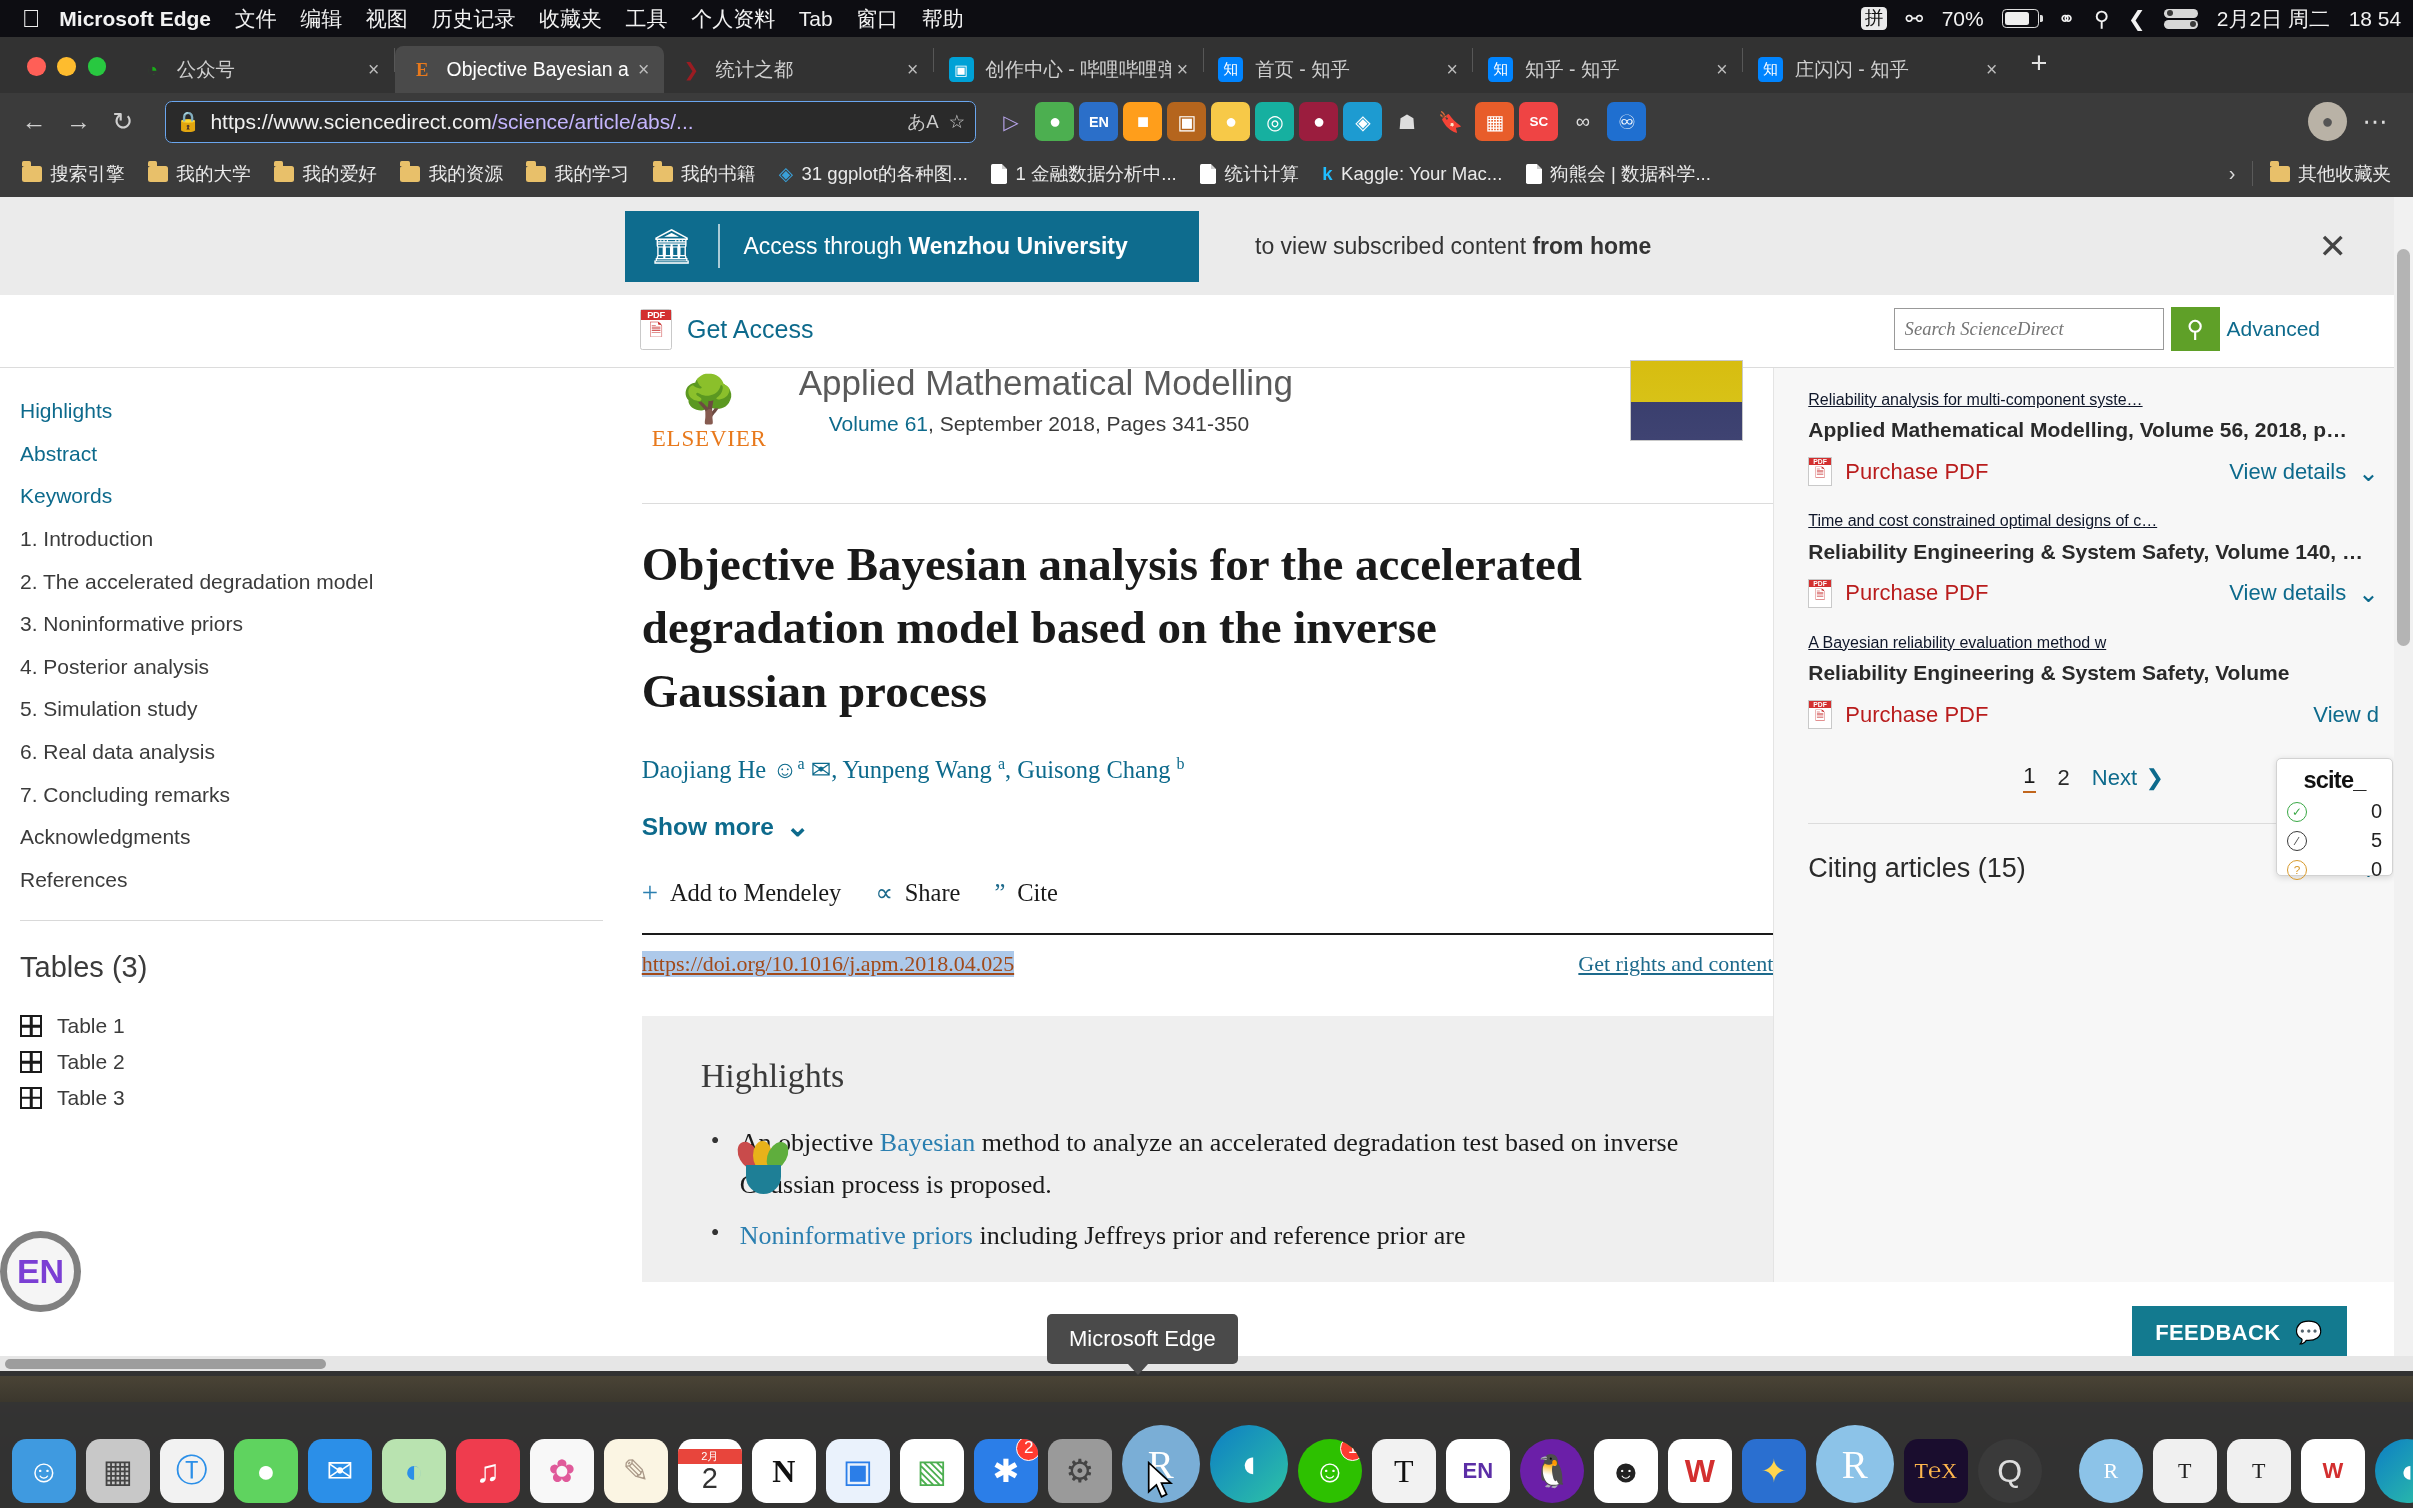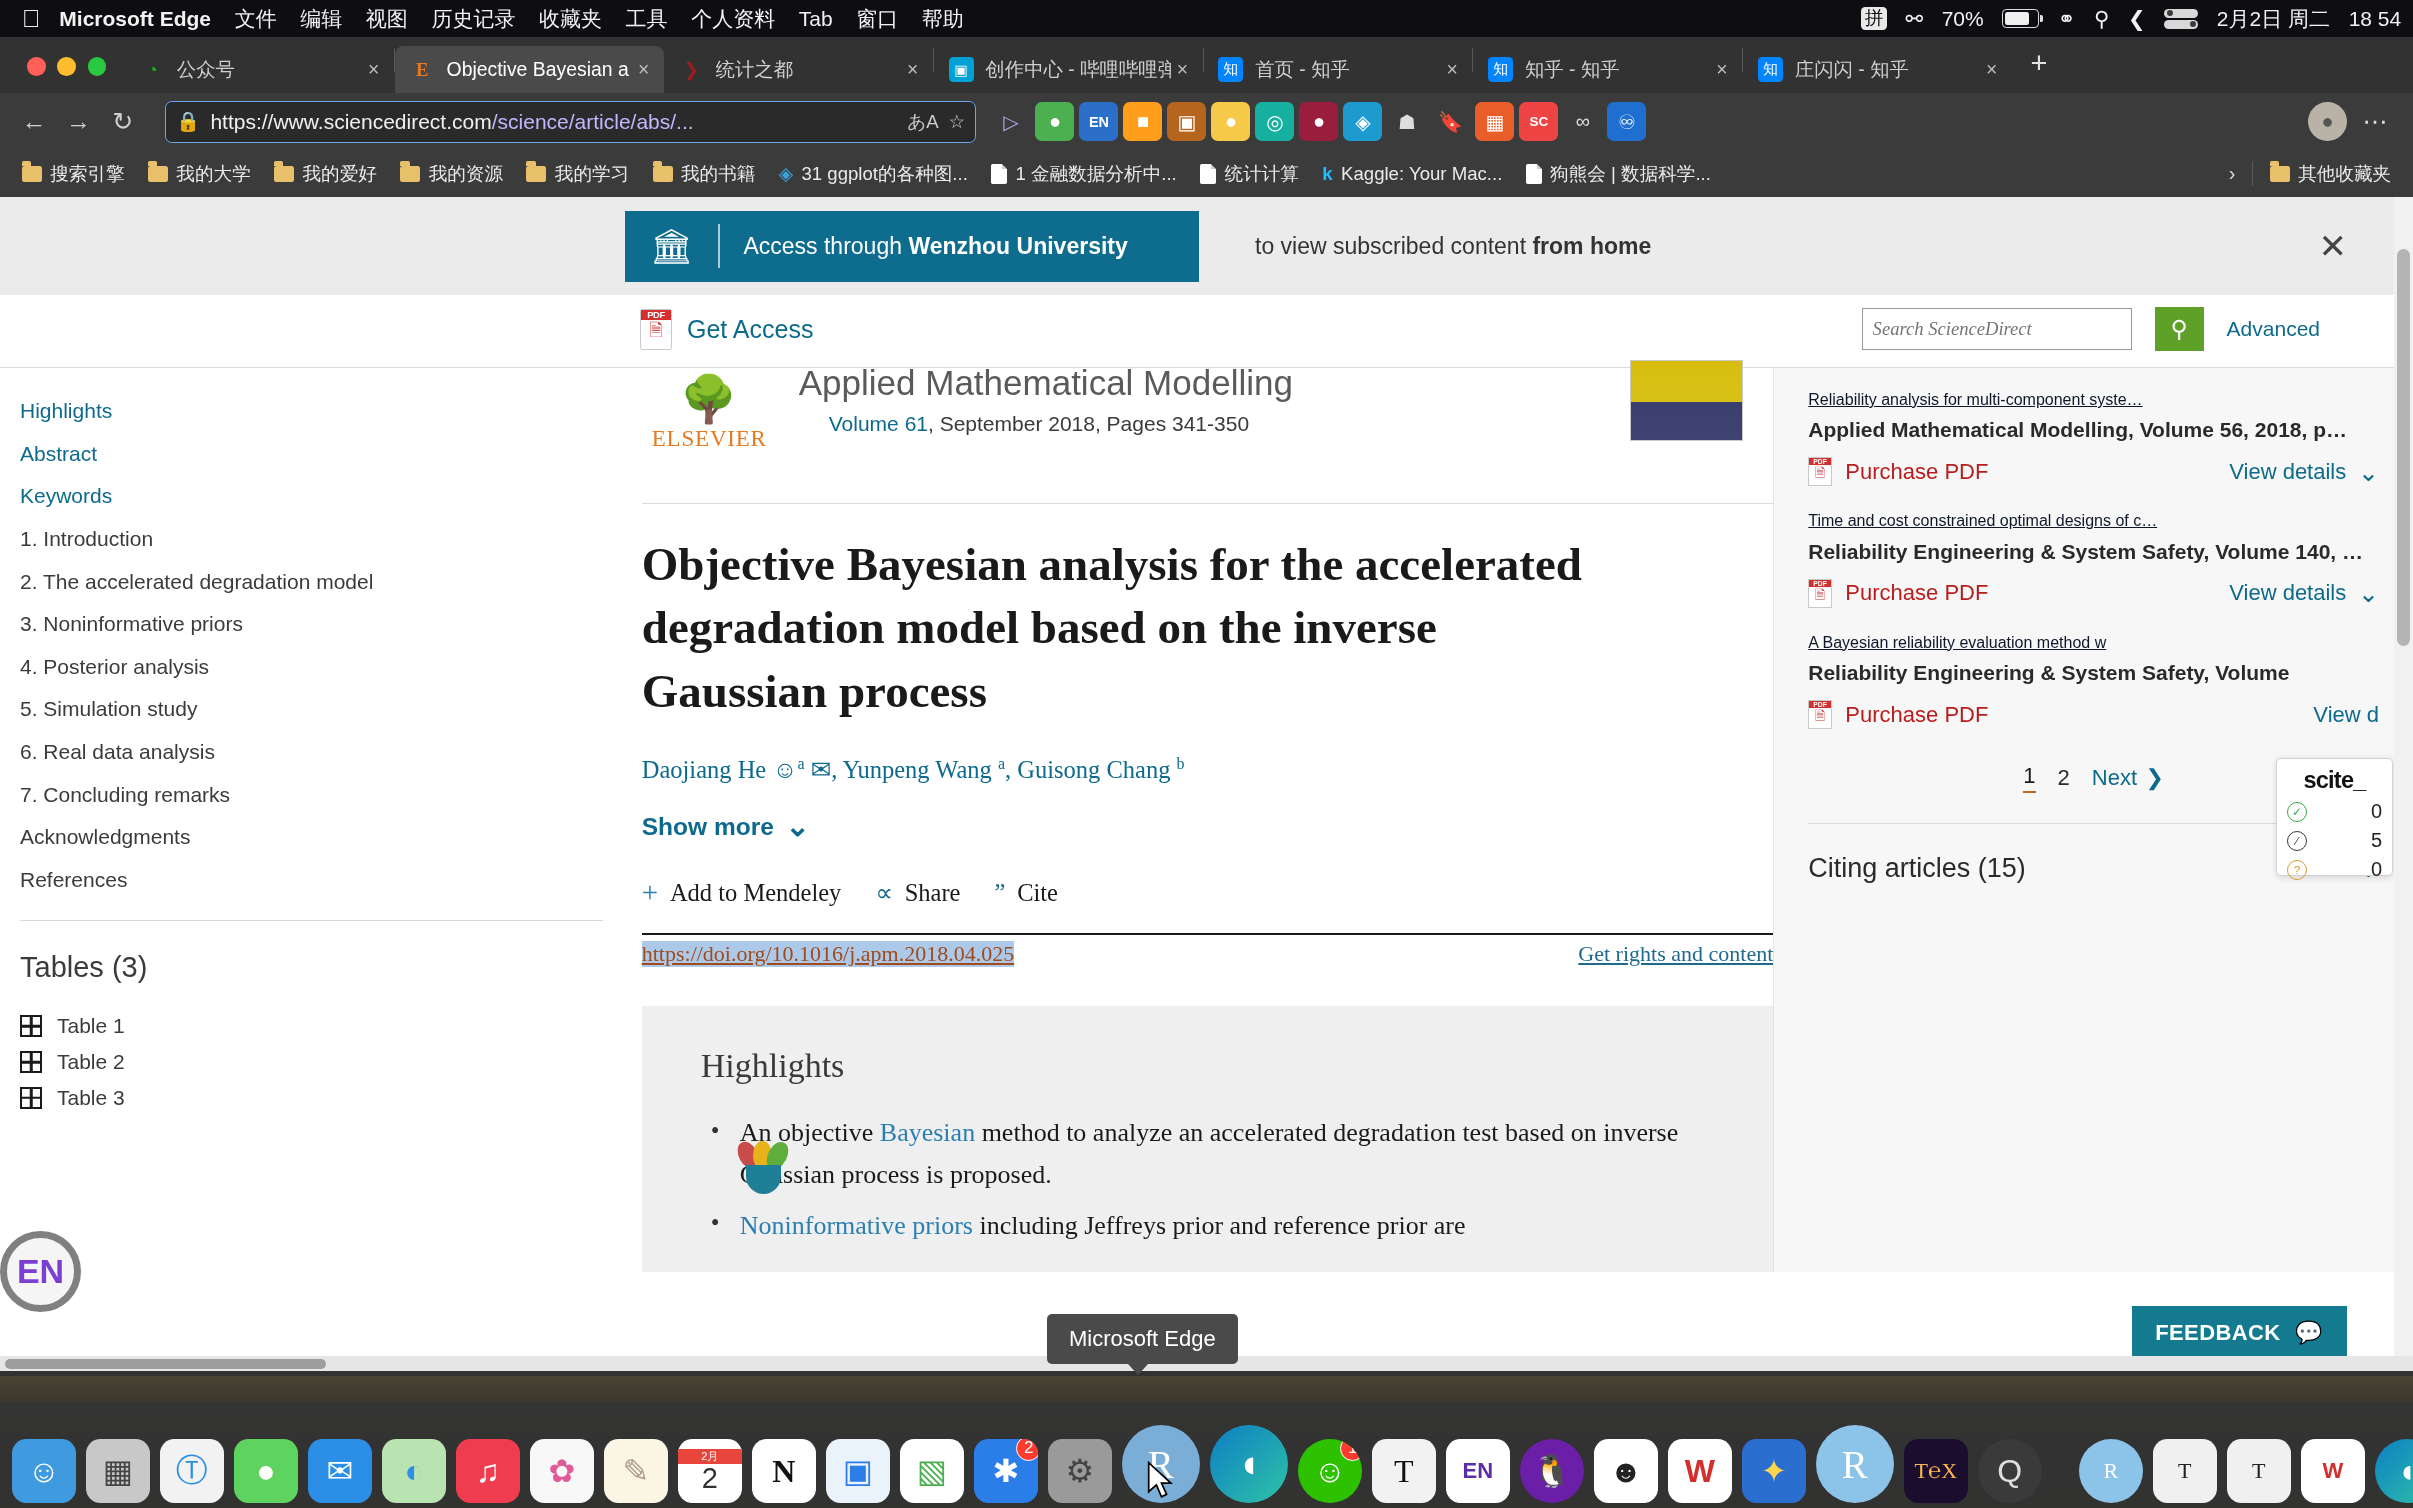--- a/index.html
+++ b/index.html
@@ -105,21 +105,21 @@
   .ab-right b { font-weight: bold; }
   .ab-close { position: absolute; right: 66px; top: 50%; transform: translateY(-50%); font-size: 34px; color: #444; font-weight: 300; }
 
   
   .sd-header { height: 73px; border-bottom: 0.8px solid #dcdcdc; position: relative; background:#fff; }
   .get-access { position: absolute; left: 640px; top: 13.5px; display: flex; align-items: center; gap: 15px; }
   .pdf-ico { width: 32px; height: 41px; background: #fff; border: 1.7px solid #c9c9c9; border-radius: 2.5px; position: relative; }
   .pdf-ico::before { content:"PDF"; position:absolute; top:0; left:0; right:0; font-size:9.3px; background:#d32f2f; color:#fff; text-align:center; font-weight:bold; letter-spacing:-0.4px;}
   .pdf-ico::after { content:"\01F5CE"; position:absolute; bottom:1.7px; left:50%; transform:translateX(-50%); font-size:17px; color:#c62828;}
   .get-access .ga-txt { font-size: 25px; color: #0d6a8c; }
-  .sd-search { position: absolute; right: 93px; top: 11.8px; display: flex; align-items: center; gap: 23px; }
+  .sd-search { position: absolute; right: 93px; top: 11.8px; display: flex; align-items: center; gap: 7px; }
   .sd-search input {
     width: 270px; height: 42px; border: 0.8px solid #999; background:#fff;
     padding: 0 10px; font-size: 18.6px; font-style: italic; color: #333;
     font-family: "Liberation Serif", serif;
   }
   .search-btn { width: 49px; height: 44px; background: #5fa028; display:flex; align-items:center; justify-content:center; color:#fff; font-size:23.6px; }
   .adv-link { font-size: 21px; color: #0d6a8c; }
 
   
   .cols { display: flex; position: relative; }
@@ -153,21 +153,21 @@
 
   .art-title { font-family: "Liberation Serif", serif; font-size: 47px; line-height: 1.35; color: #1a1a1a; padding: 29px 186px 0 0; }
   .authors { font-family: "Liberation Serif", serif; font-size: 24.5px; color: #0d6a8c; padding-top: 32px; }
   .authors sup { font-size: 16px; }
   .showmore { font-size: 24.5px; color: #0d6a8c; font-weight: bold; padding-top: 29px; display:flex; align-items:center; gap:11.8px; }
   .actions { display: flex; align-items: center; gap: 34px; padding-top: 35px; font-family:"Liberation Serif", serif; }
   .act { display: flex; align-items: center; gap: 11.8px; font-size: 24.5px; color: #1d6a8c; }
   .act .plus { font-size: 29px; color: #2b7fb0; }
   .act .lbl { color: #1a1a1a; }
   .doi-rule { height: 2.5px; background: #1a1a1a; margin-top: 23.6px; }
-  .doi-row { display: flex; align-items: flex-start; justify-content: space-between; padding-top: 6px; }
+  .doi-row { display: flex; align-items: flex-start; justify-content: space-between; padding-top: 16px; }
   .doi { font-family: "Liberation Serif", serif; font-size: 22px; color: #a14a1a; text-decoration: underline; background: #adc9ea; }
   .rights { font-family: "Liberation Serif", serif; font-size: 22px; color: #1d6a8c; }
 
   .highlights-box { margin-top: 39px; background: #efefef; padding: 41px 59px 17px 59px; }
   .hl-title { font-family: "Liberation Serif", serif; font-size: 34px; color: #3a3a3a; }
   .hl-list { list-style: none; margin-top: 27px; }
   .hl-list li { font-family: "Liberation Serif", serif; font-size: 26px; line-height: 1.62; color: #1a1a1a; position: relative; padding-left: 39px; margin-bottom: 8.4px; }
   .hl-list li::before { content: "\2022"; position: absolute; left: 10px; top: -1.7px; font-size: 25px; color: #333; }
   .hl-list li .lk { color: #2b7fb0; }
 

